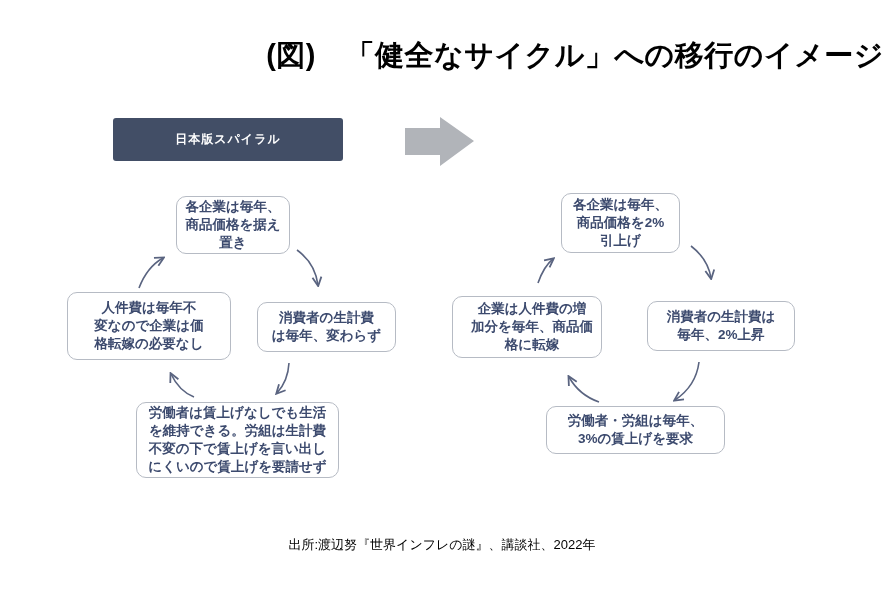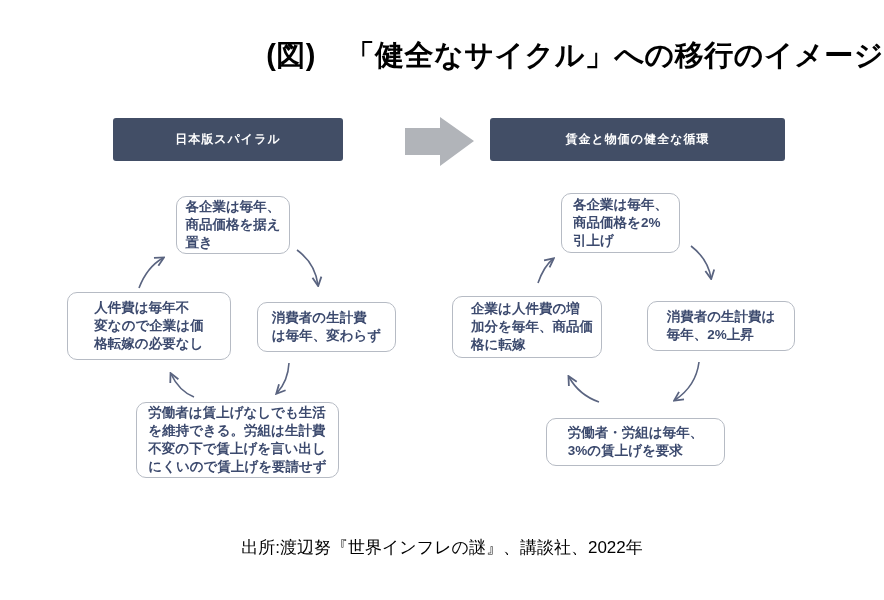--- a/index.html
+++ b/index.html
@@ -44,36 +44,36 @@
   .header-right { left: 490px; top: 118px; width: 295px; }
   .node {
     position: absolute;
     background: #ffffff;
     border: 1.5px solid #b6bbc4;
     border-radius: 10px;
     color: #3c4a6e;
     font-size: 13.5px;
     font-weight: bold;
     line-height: 1.32;
-    text-align: left;
+    text-align: center;
     white-space: pre-line;
     display: flex;
     align-items: center;
     justify-content: center;
     box-sizing: border-box;
     padding: 4px 6px;
   }
   .lc-top    { left: 176px; top: 196px; width: 114px; height: 58px; }
   .lc-left   { left:  67px; top: 292px; width: 164px; height: 68px; }
   .lc-right  { left: 257px; top: 302px; width: 139px; height: 50px; }
   .lc-bottom { left: 136px; top: 402px; width: 203px; height: 76px; }
   .rc-top    { left: 561px; top: 193px; width: 119px; height: 60px; }
   .rc-left   { left: 452px; top: 296px; width: 150px; height: 62px; padding-left: 16px; }
   .rc-right  { left: 647px; top: 301px; width: 148px; height: 50px; }
-  .rc-bottom { left: 546px; top: 418px; width: 179px; height: 48px; }
+  .rc-bottom { left: 546px; top: 406px; width: 179px; height: 48px; }
   .arrow-layer {
     position: absolute;
     left: 0;
     top: 0;
     width: 884px;
     height: 600px;
     pointer-events: none;
   }
   .cycle-arrow {
     stroke: #5a6480;
@@ -82,21 +82,21 @@
   }
   .block-arrow {
     fill: #b1b4b9;
   }
   .source-line {
     position: absolute;
     top: 536px;
     left: 0;
     width: 884px;
     text-align: center;
-    font-size: 17px;
+    font-size: 13px;
     color: #000000;
   }
 </style>
 </head>
 <body>
 
 <div class="canvas">
 
   <div class="figure-title">(図)　「健全なサイクル」への移行のイメージ</div>
 
@@ -115,21 +115,20 @@
     <path class="cycle-arrow" d="M 297 250 Q 315 263 318 285" marker-end="url(#ah)"></path>
     <path class="cycle-arrow" d="M 289 363 Q 288 381 277 393" marker-end="url(#ah)"></path>
     <path class="cycle-arrow" d="M 194 397 Q 179 391 171 374" marker-end="url(#ah)"></path>
 
     <path class="cycle-arrow" d="M 538 283 Q 544 266 553 259" marker-end="url(#ah)"></path>
     <path class="cycle-arrow" d="M 691 246 Q 708 259 711 278" marker-end="url(#ah)"></path>
     <path class="cycle-arrow" d="M 699 362 Q 696 386 675 400" marker-end="url(#ah)"></path>
     <path class="cycle-arrow" d="M 599 402 Q 579 395 569 377" marker-end="url(#ah)"></path>
   </svg>
 
-  <div class="cycle-header header-right">賃金と物価の健全な循環</div>
 
   <div class="node lc-top">各企業は毎年、
 商品価格を据え
 置き</div>
   <div class="node lc-bottom">労働者は賃上げなしでも生活
 を維持できる。労組は生計費
 不変の下で賃上げを言い出し
 にくいので賃上げを要請せず</div>
   <div class="node lc-right">消費者の生計費
 は毎年、変わらず</div>

